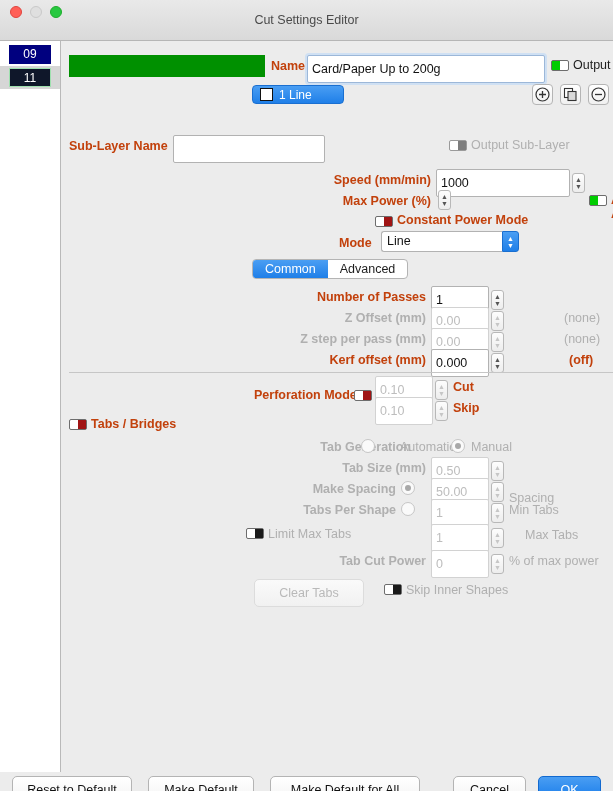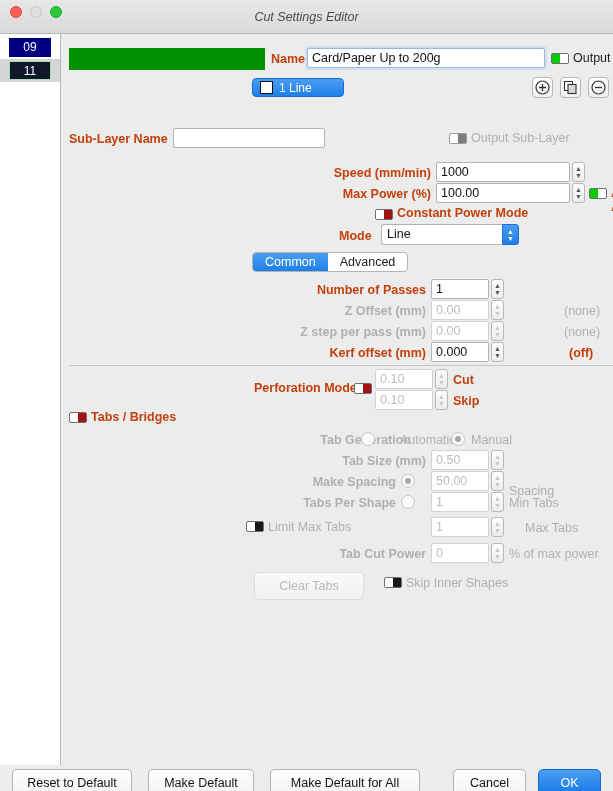--- a/index.html
+++ b/index.html
@@ -7,25 +7,25 @@
   body {
     width: 613px; height: 791px;
     font-family: "Liberation Sans", sans-serif;
     background: #ececec;
     overflow: hidden;
     -webkit-font-smoothing: antialiased;
   }
 
   
   .titlebar {
-    height: 34px; width: 100%;
+    height: 41px; width: 100%;
     background: linear-gradient(#e9e9e9,#d9d9d9);
     border-bottom: 1px solid #b6b6b6;
     position: relative;
-    display:flex; align-items:center;font-style:italic;
+    display:flex; align-items:center;
   }
   .lights { position:absolute; left:10px; top:6px; display:flex; gap:8px; }
   .light { width:12px; height:12px; border-radius:50%; }
   .light.red    { background:#ff5f57; border:1px solid #e0443e; }
   .light.yellow { background:#dfdfdf; border:1px solid #c9c9c9; }
   .light.green  { background:#28c840; border:1px solid #1dad2b; }
   .title-text {
     width:100%; text-align:center;
     font-size:12.5px; color:#4a4a4a; font-weight:400;
   }
@@ -49,21 +49,21 @@
 
   .panel { flex:1; position:relative; background:#ececec; }
 
   
   .lbl { font-size:12.5px; color:#c2410c; font-weight:bold; }
   .lbl.dim { color:#b0b0b0; font-weight:bold; }
   .lbl.norm { font-weight:normal; }
 
   .field {
     background:#fff; border:1px solid #b2b2b2; border-radius:2px;
-    height:20px; font-size:12.5px; color:#111;
+    height:28px; font-size:12.5px; color:#111;
     padding:0 4px; line-height:18px; font-family:"Liberation Sans", sans-serif;
   }
   .field.dim { color:#bdbdbd; border-color:#d2d2d2; }
   .field.focus { border:1px solid #9cb7d8; box-shadow:0 0 0 2px #cfe0f3; }
 
   .stepper {
     width:13px; height:20px;
     display:flex; flex-direction:column; align-items:center; justify-content:center;
     border:1px solid #b8b8b8; border-radius:3px;
     background:linear-gradient(#fdfdfd,#ededed);
@@ -235,21 +235,20 @@
     <div class="abs fieldrow" style="left:375px;top:128px;">
       <input class="field" style="width: 134px;" value="1000">
       <div class="stepper">
           <span>▲</span>
           <span>▼</span>
         </div>
     </div>
 
     <div class="abs lbl row-lbl" style="left:180px;top:153px;width:190px;">Max Power (%)</div>
     <div class="abs fieldrow" style="left:375px;top:149px;">
-      <input class="field" style="width: 134px;" value="100.00">
       <div class="stepper">
           <span>▲</span>
           <span>▼</span>
         </div>
     </div>
     <div class="abs sw on" style="left:528px;top:154px;">
         <i></i>
       </div>
     <div class="abs lbl" style="left:550px;top:152px;">Air Assist</div>
 

